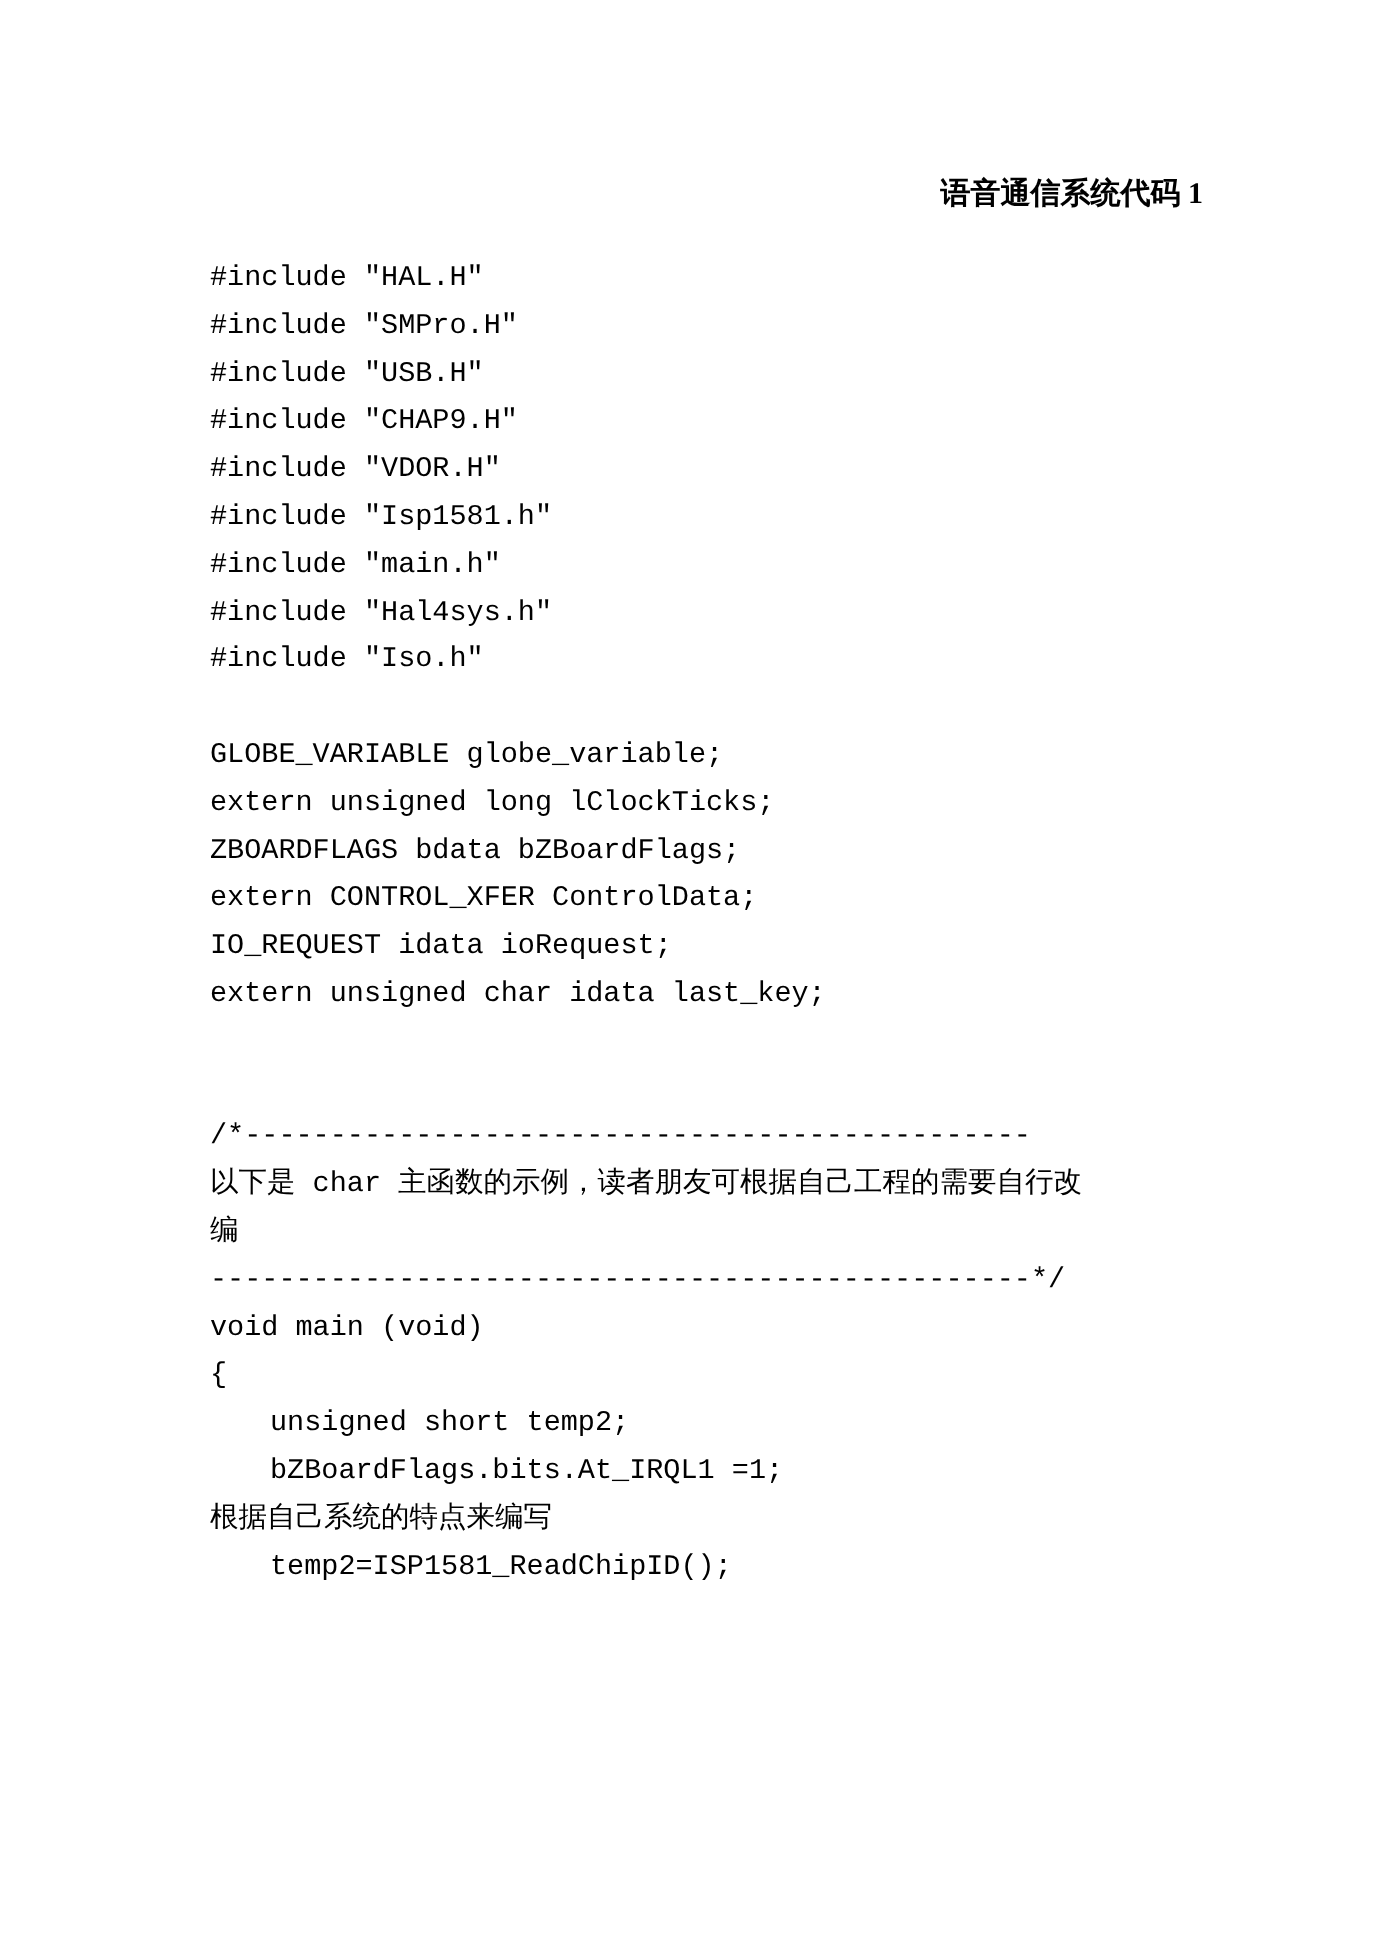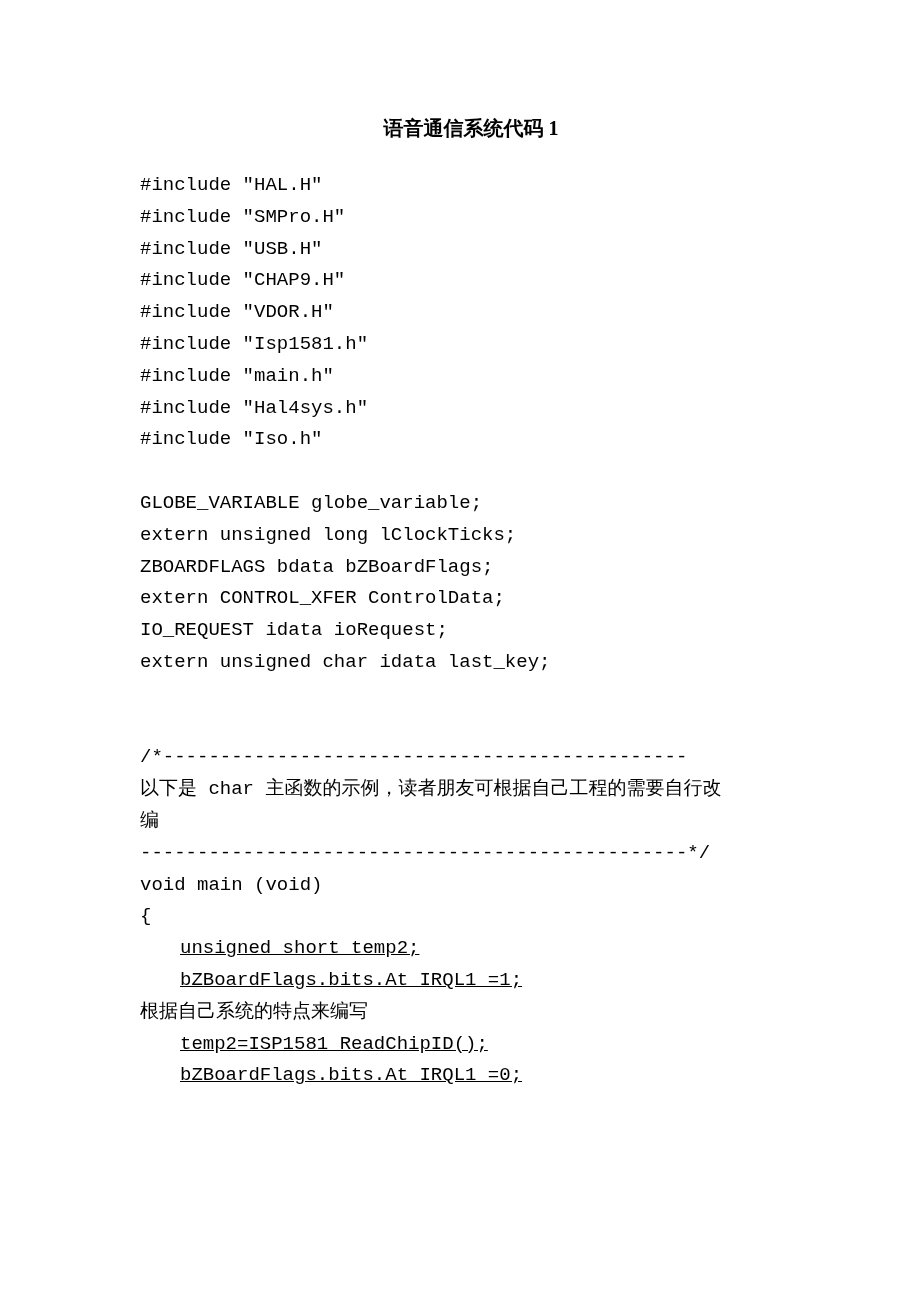--- a/index.html
+++ b/index.html
@@ -8,36 +8,35 @@
     background: #ffffff;
     font-family: "SimSun", "宋体", serif;
     width: 920px;
     height: 1302px;
     box-sizing: border-box;
   }
   .page {
     padding: 115px 118px 0 140px;
   }
   .title {
-    text-align: center;
+    text-align: right;
     font-weight: bold;
     font-size: 20px;
     font-family: "SimSun", "宋体", serif;
     margin-bottom: 28px;
     color: #000;
   }
   .code-line {
     font-family: "Courier New", "SimSun", monospace;
     font-size: 19px;
     line-height: 31.8px;
     color: #000;
   }
   .indent {
     padding-left: 40px;
-    text-decoration: underline;
   }
 </style>
 </head>
 <body>
 
 <div class="page">
   <div class="title">语音通信系统代码 1</div>
 
   <div class="code-line">#include "HAL.H"</div>
   <div class="code-line">#include "SMPro.H"</div>
@@ -66,14 +65,13 @@
   <div class="code-line">编</div>
   <div class="code-line">------------------------------------------------*/</div>
 
   <div class="code-line">void main (void)</div>
   <div class="code-line">{</div>
 
   <div class="code-line indent">unsigned short temp2;</div>
   <div class="code-line indent">bZBoardFlags.bits.At_IRQL1 =1;</div>
   <div class="code-line">根据自己系统的特点来编写</div>
   <div class="code-line indent">temp2=ISP1581_ReadChipID();</div>
-  <div class="code-line indent">bZBoardFlags.bits.At_IRQL1 =0;</div>
 </div>
 
 </body></html>

